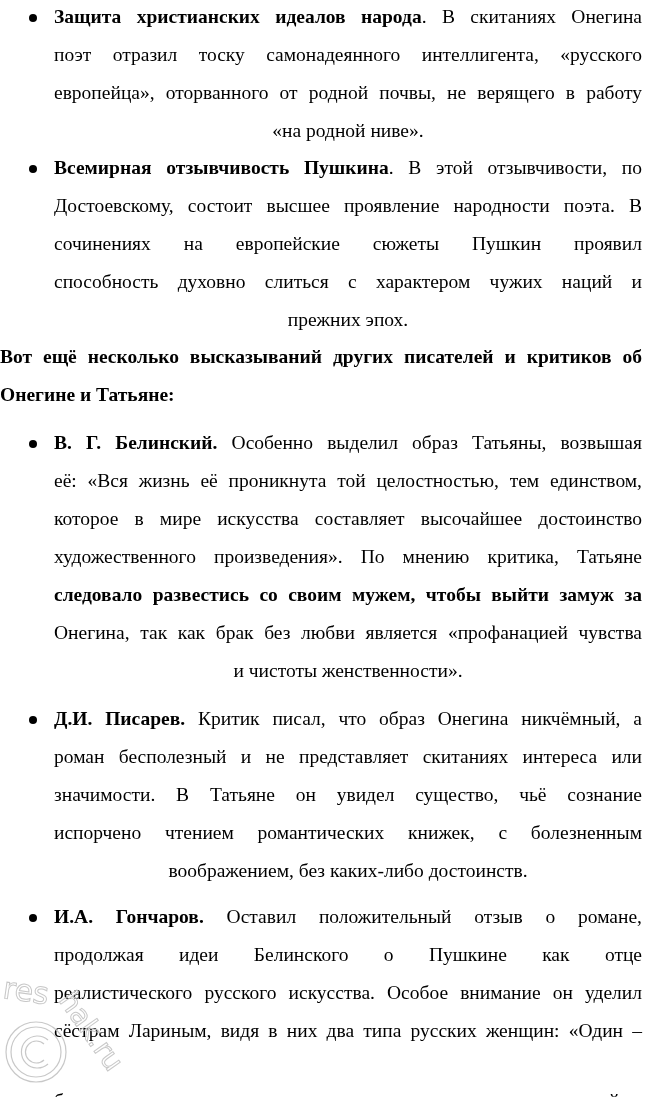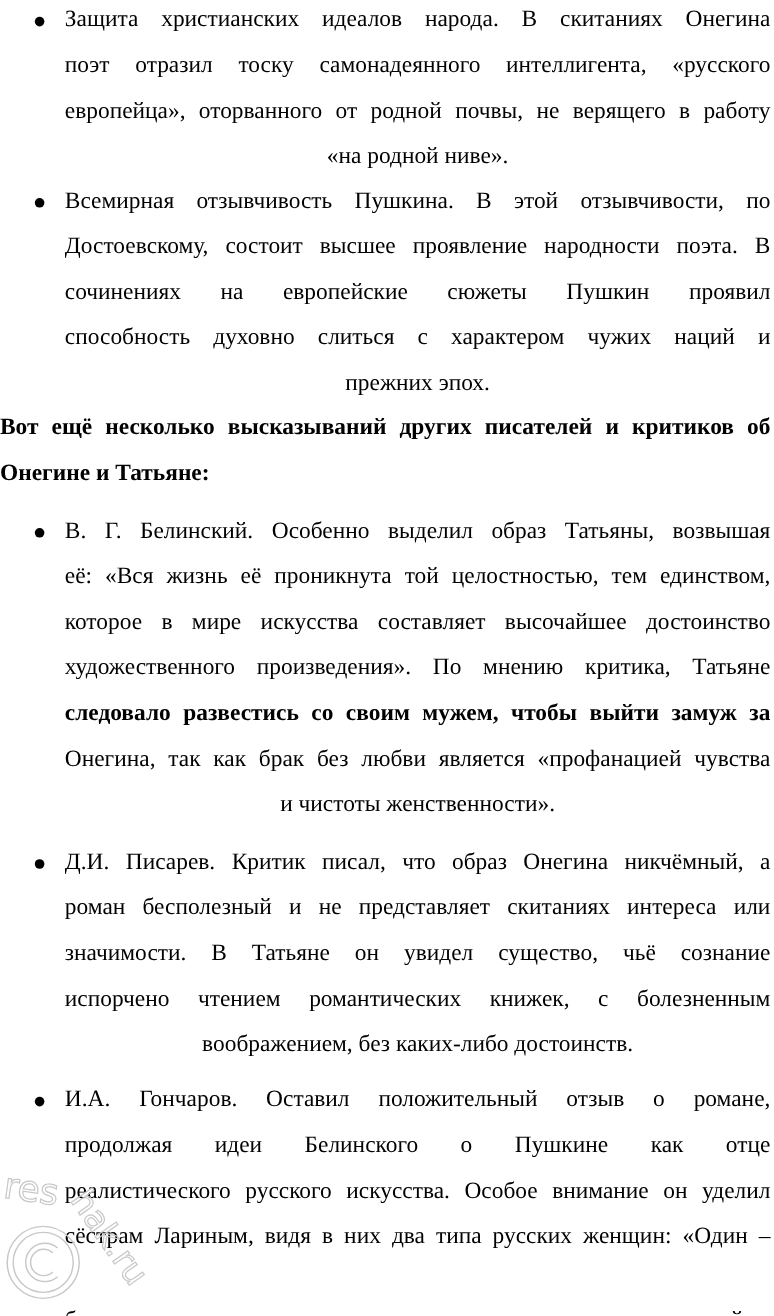--- a/index.html
+++ b/index.html
@@ -35,21 +35,21 @@
   .ind { left: 54px; width: 588px; text-align: center; }
   .full { left: 0; width: 642px; }
   .bullet {
     position: absolute;
     left: 29px;
     width: 8px;
     height: 8px;
     border-radius: 50%;
     background: #000;
   }
-  b { font-weight: normal; }
+  b { font-weight: bold; }
   .heading { font-weight: bold; }
   .watermark {
     position: absolute;
     left: 0;
     top: 960px;
     width: 200px;
     height: 137px;
     pointer-events: none;
   }
 </style>

